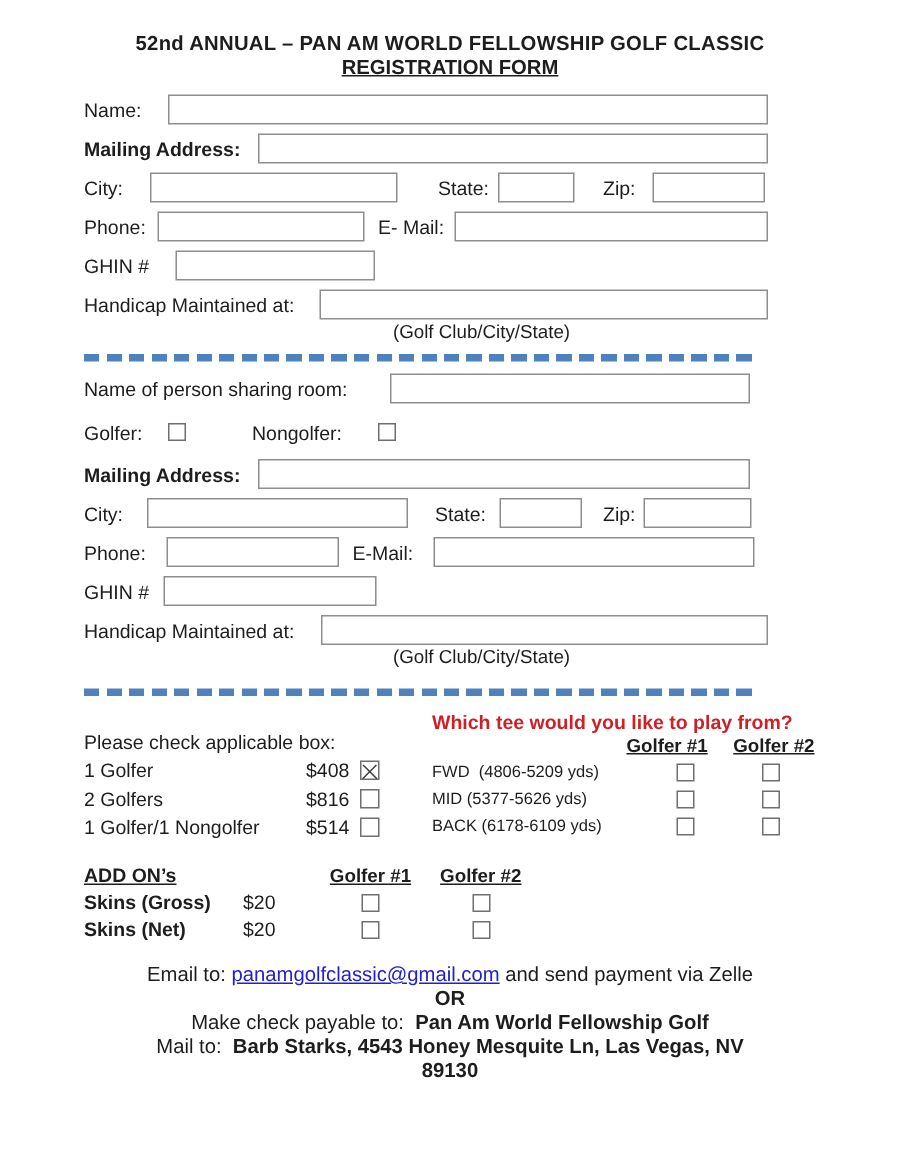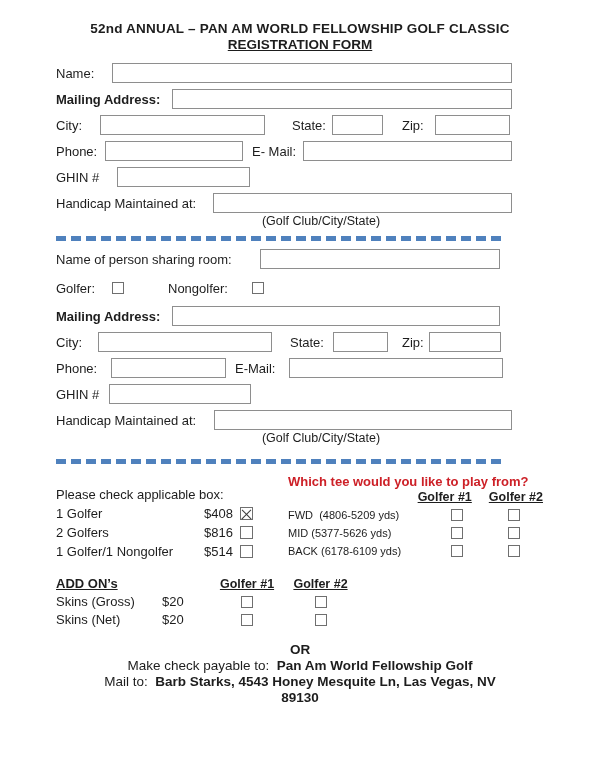--- a/index.html
+++ b/index.html
@@ -68,21 +68,21 @@
 
   
   .addons { margin: 17px 56px 0 56px; }
   .ahead { display: flex; align-items: flex-end; height: 15px; }
   .ahead .alabel { width: 161px; flex: none; }
   .alabel .u { font-weight: bold; text-decoration: underline; }
   .acell1 { width: 60px; display: flex; justify-content: center; flex: none; }
   .agap { width: 12px; flex: none; }
   .acell2 { width: 63px; display: flex; justify-content: center; flex: none; }
   .arow { display: flex; align-items: center; height: 15px; margin-top: 3px; }
-  .arow .albl { width: 106px; flex: none; }
+  .arow .albl { width: 106px; flex: none; font-weight: bold; }
   .arow .aprice { width: 55px; flex: none; }
 
   
   .footer { text-align: center; margin-top: 15px; font-size: 13.5px; line-height: 16px; }
   .footer span { white-space: pre-wrap; }
   .link { color: #2121cc; text-decoration: underline; cursor: pointer; }
   .b { font-weight: bold; }
 
   
   .w42 { width: 42px; } .w43 { width: 43px; } .w44 { width: 44px; }
@@ -267,19 +267,20 @@
           <span class="cb"></span>
         </span>
       <span class="agap"></span>
       <span class="acell2">
           <span class="cb"></span>
         </span>
     </div>
   </div>
 
   <div class="footer">
+    <div><span>Email to: </span><span class="link">panamgolfclassic@gmail.com</span><span> and send payment via Zelle</span></div>
     <div class="b">OR</div>
     <div><span>Make check payable to:  </span><span class="b">Pan Am World Fellowship Golf</span></div>
     <div><span>Mail to:  </span><span class="b">Barb Starks, 4543 Honey Mesquite Ln, Las Vegas, NV</span></div>
     <div class="b">89130</div>
   </div>
 
 </div>
 
 </body></html>

